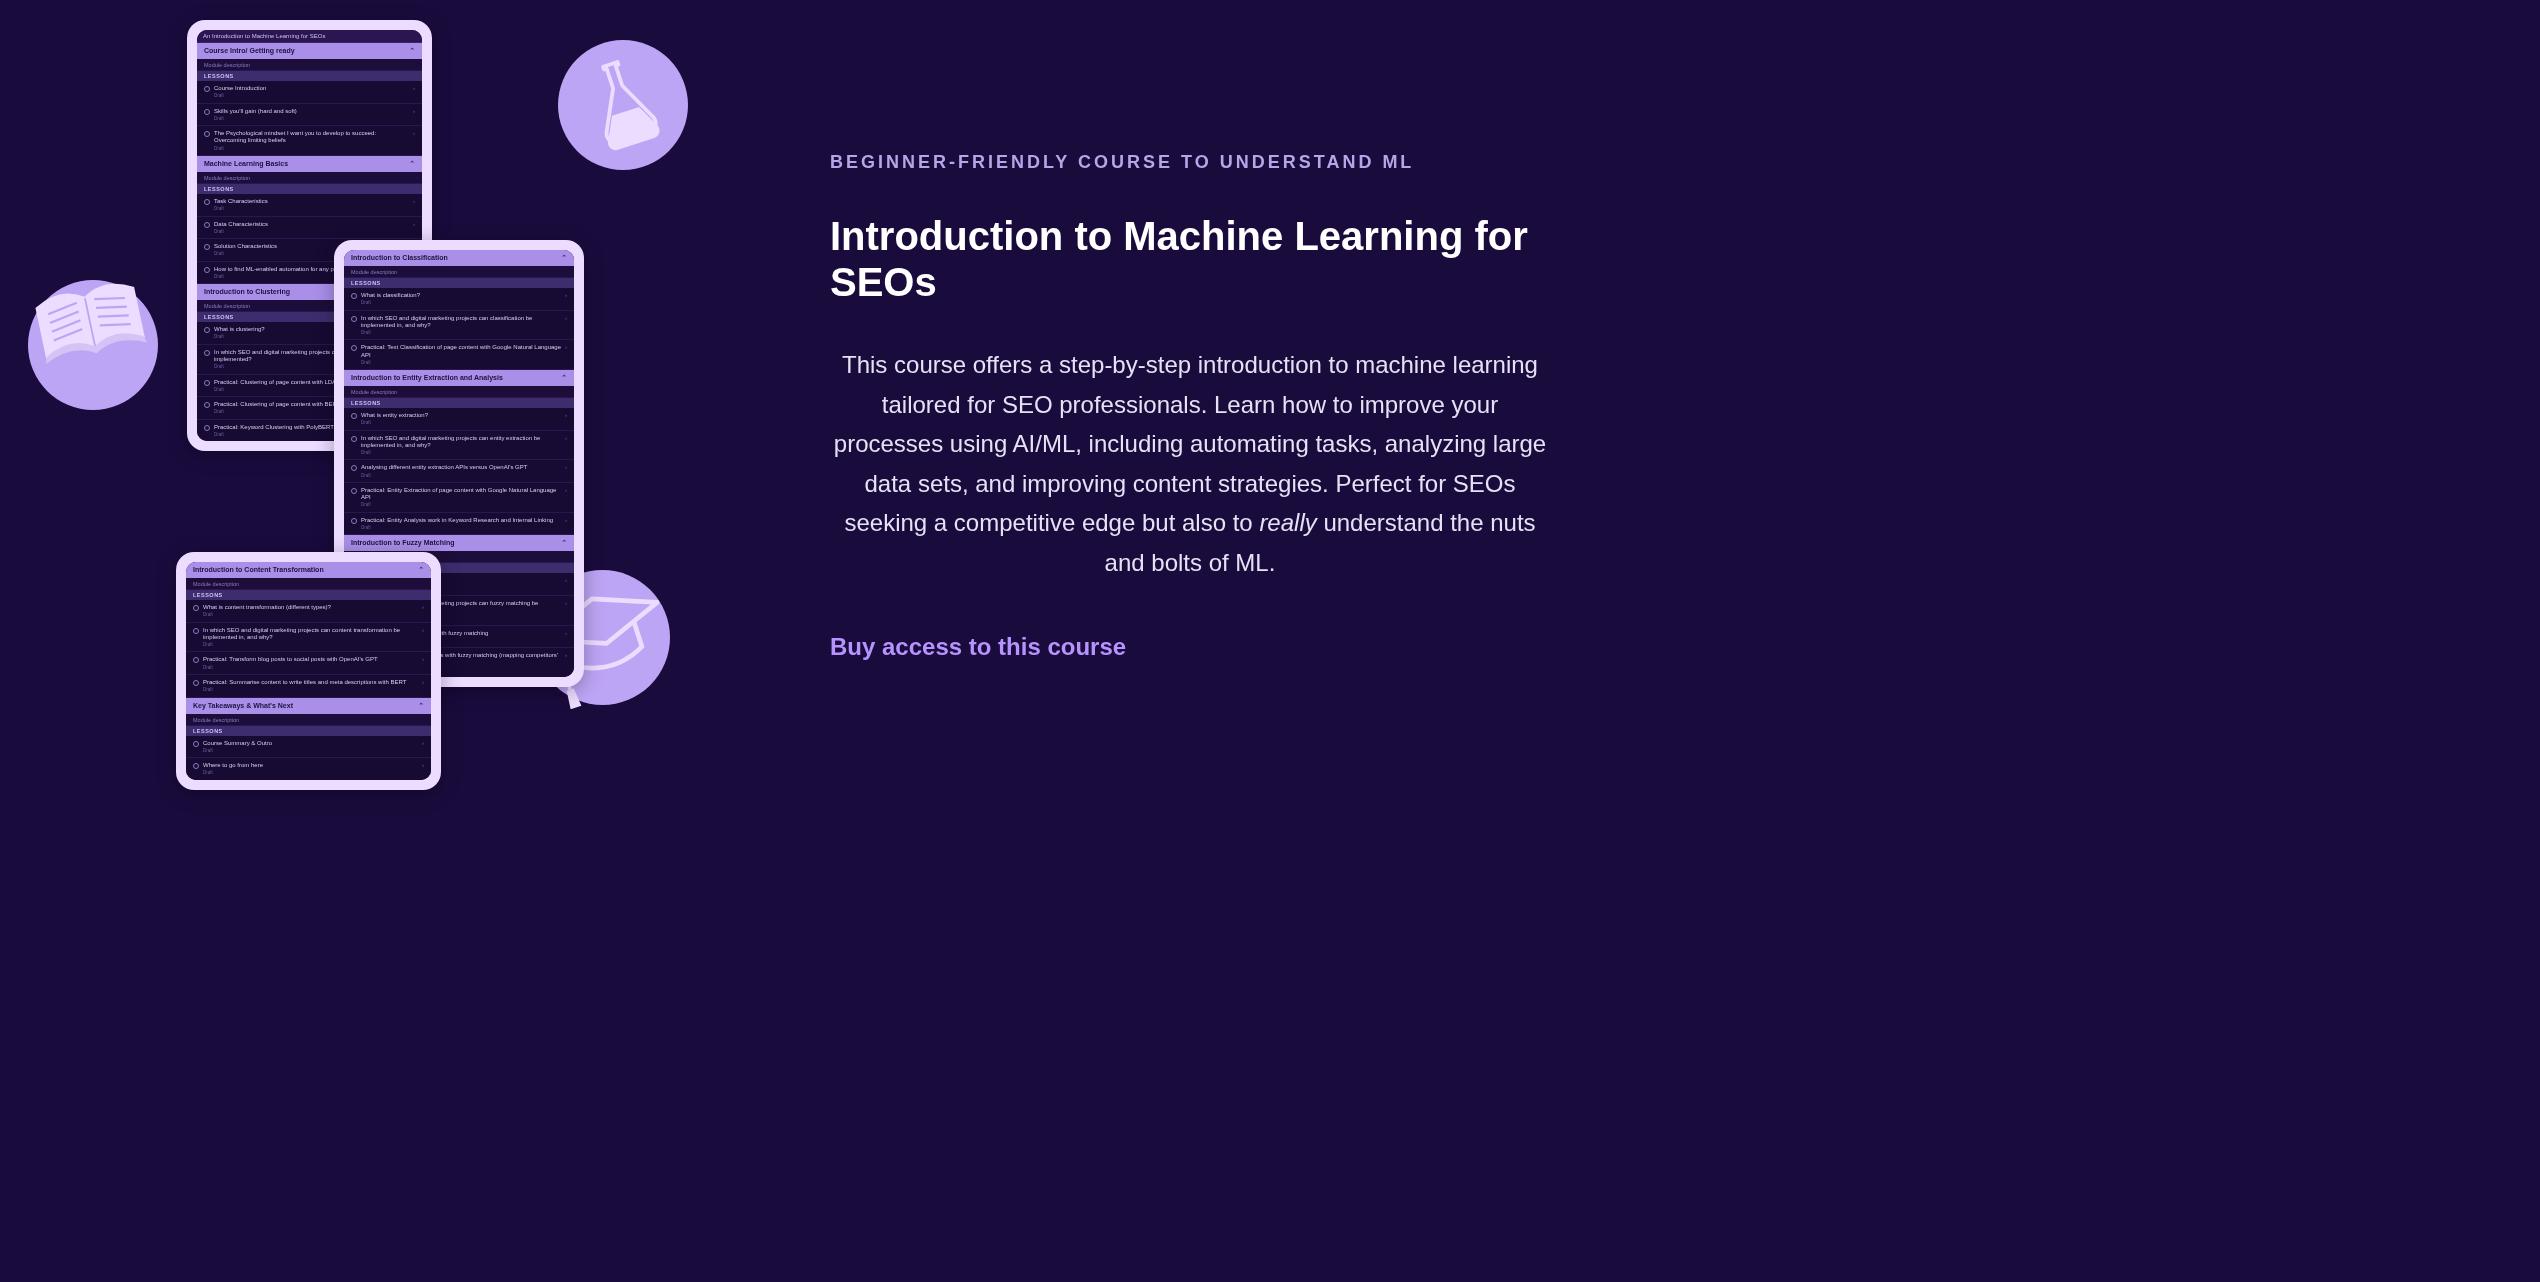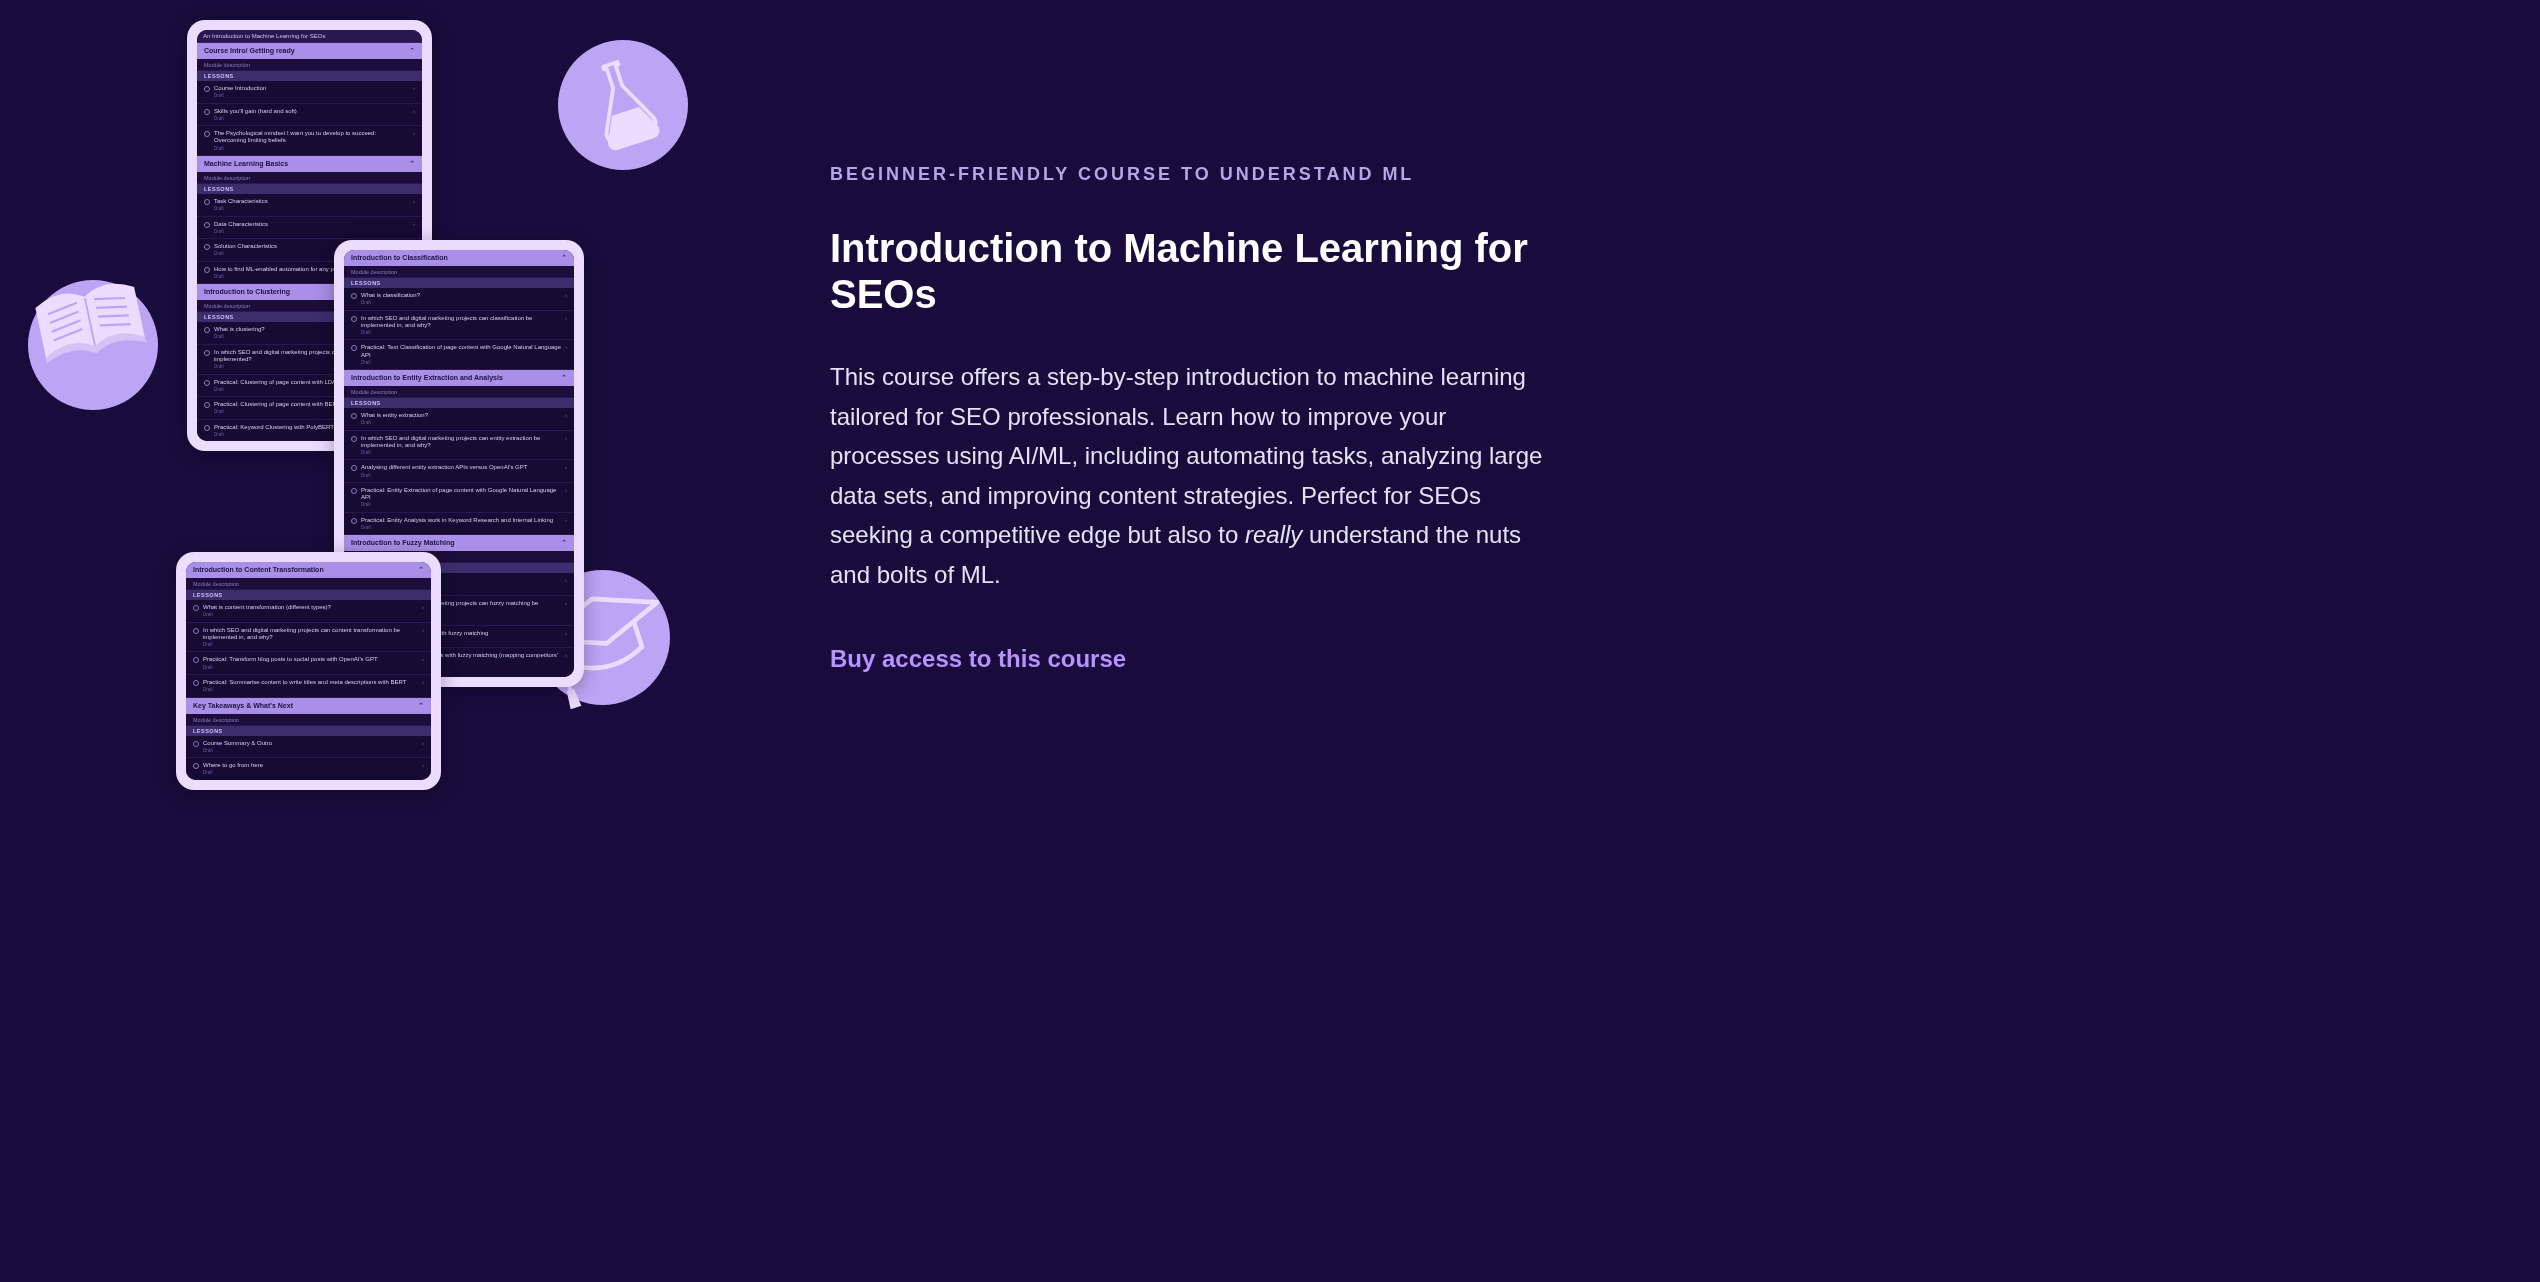--- a/index.html
+++ b/index.html
@@ -11,41 +11,42 @@
   overflow: hidden;
   position: relative;
   color: #fff;
 }
 .stage { position: relative; width: 100%; height: 100%; }
 
 
 .right {
   position: absolute;
   left: 830px;
-  top: 164px;
+  top: 152px;
   width: 720px;
 }
 .eyebrow {
   color: #b6a6e8;
   font-size: 18px;
   font-weight: 600;
   letter-spacing: 3px;
   margin-bottom: 40px;
 }
 .title {
   font-size: 40px;
   font-weight: 700;
   line-height: 1.15;
   margin-bottom: 40px;
 }
 .desc {
   font-size: 24px;
   line-height: 1.65;
   color: #e6e1f5;
   margin-bottom: 50px;
+  text-align: center;
 }
 .desc em { font-style: italic; }
 .cta {
   color: #b793ff;
   font-size: 24px;
   font-weight: 700;
   text-decoration: none;
   cursor: pointer;
 }
 

